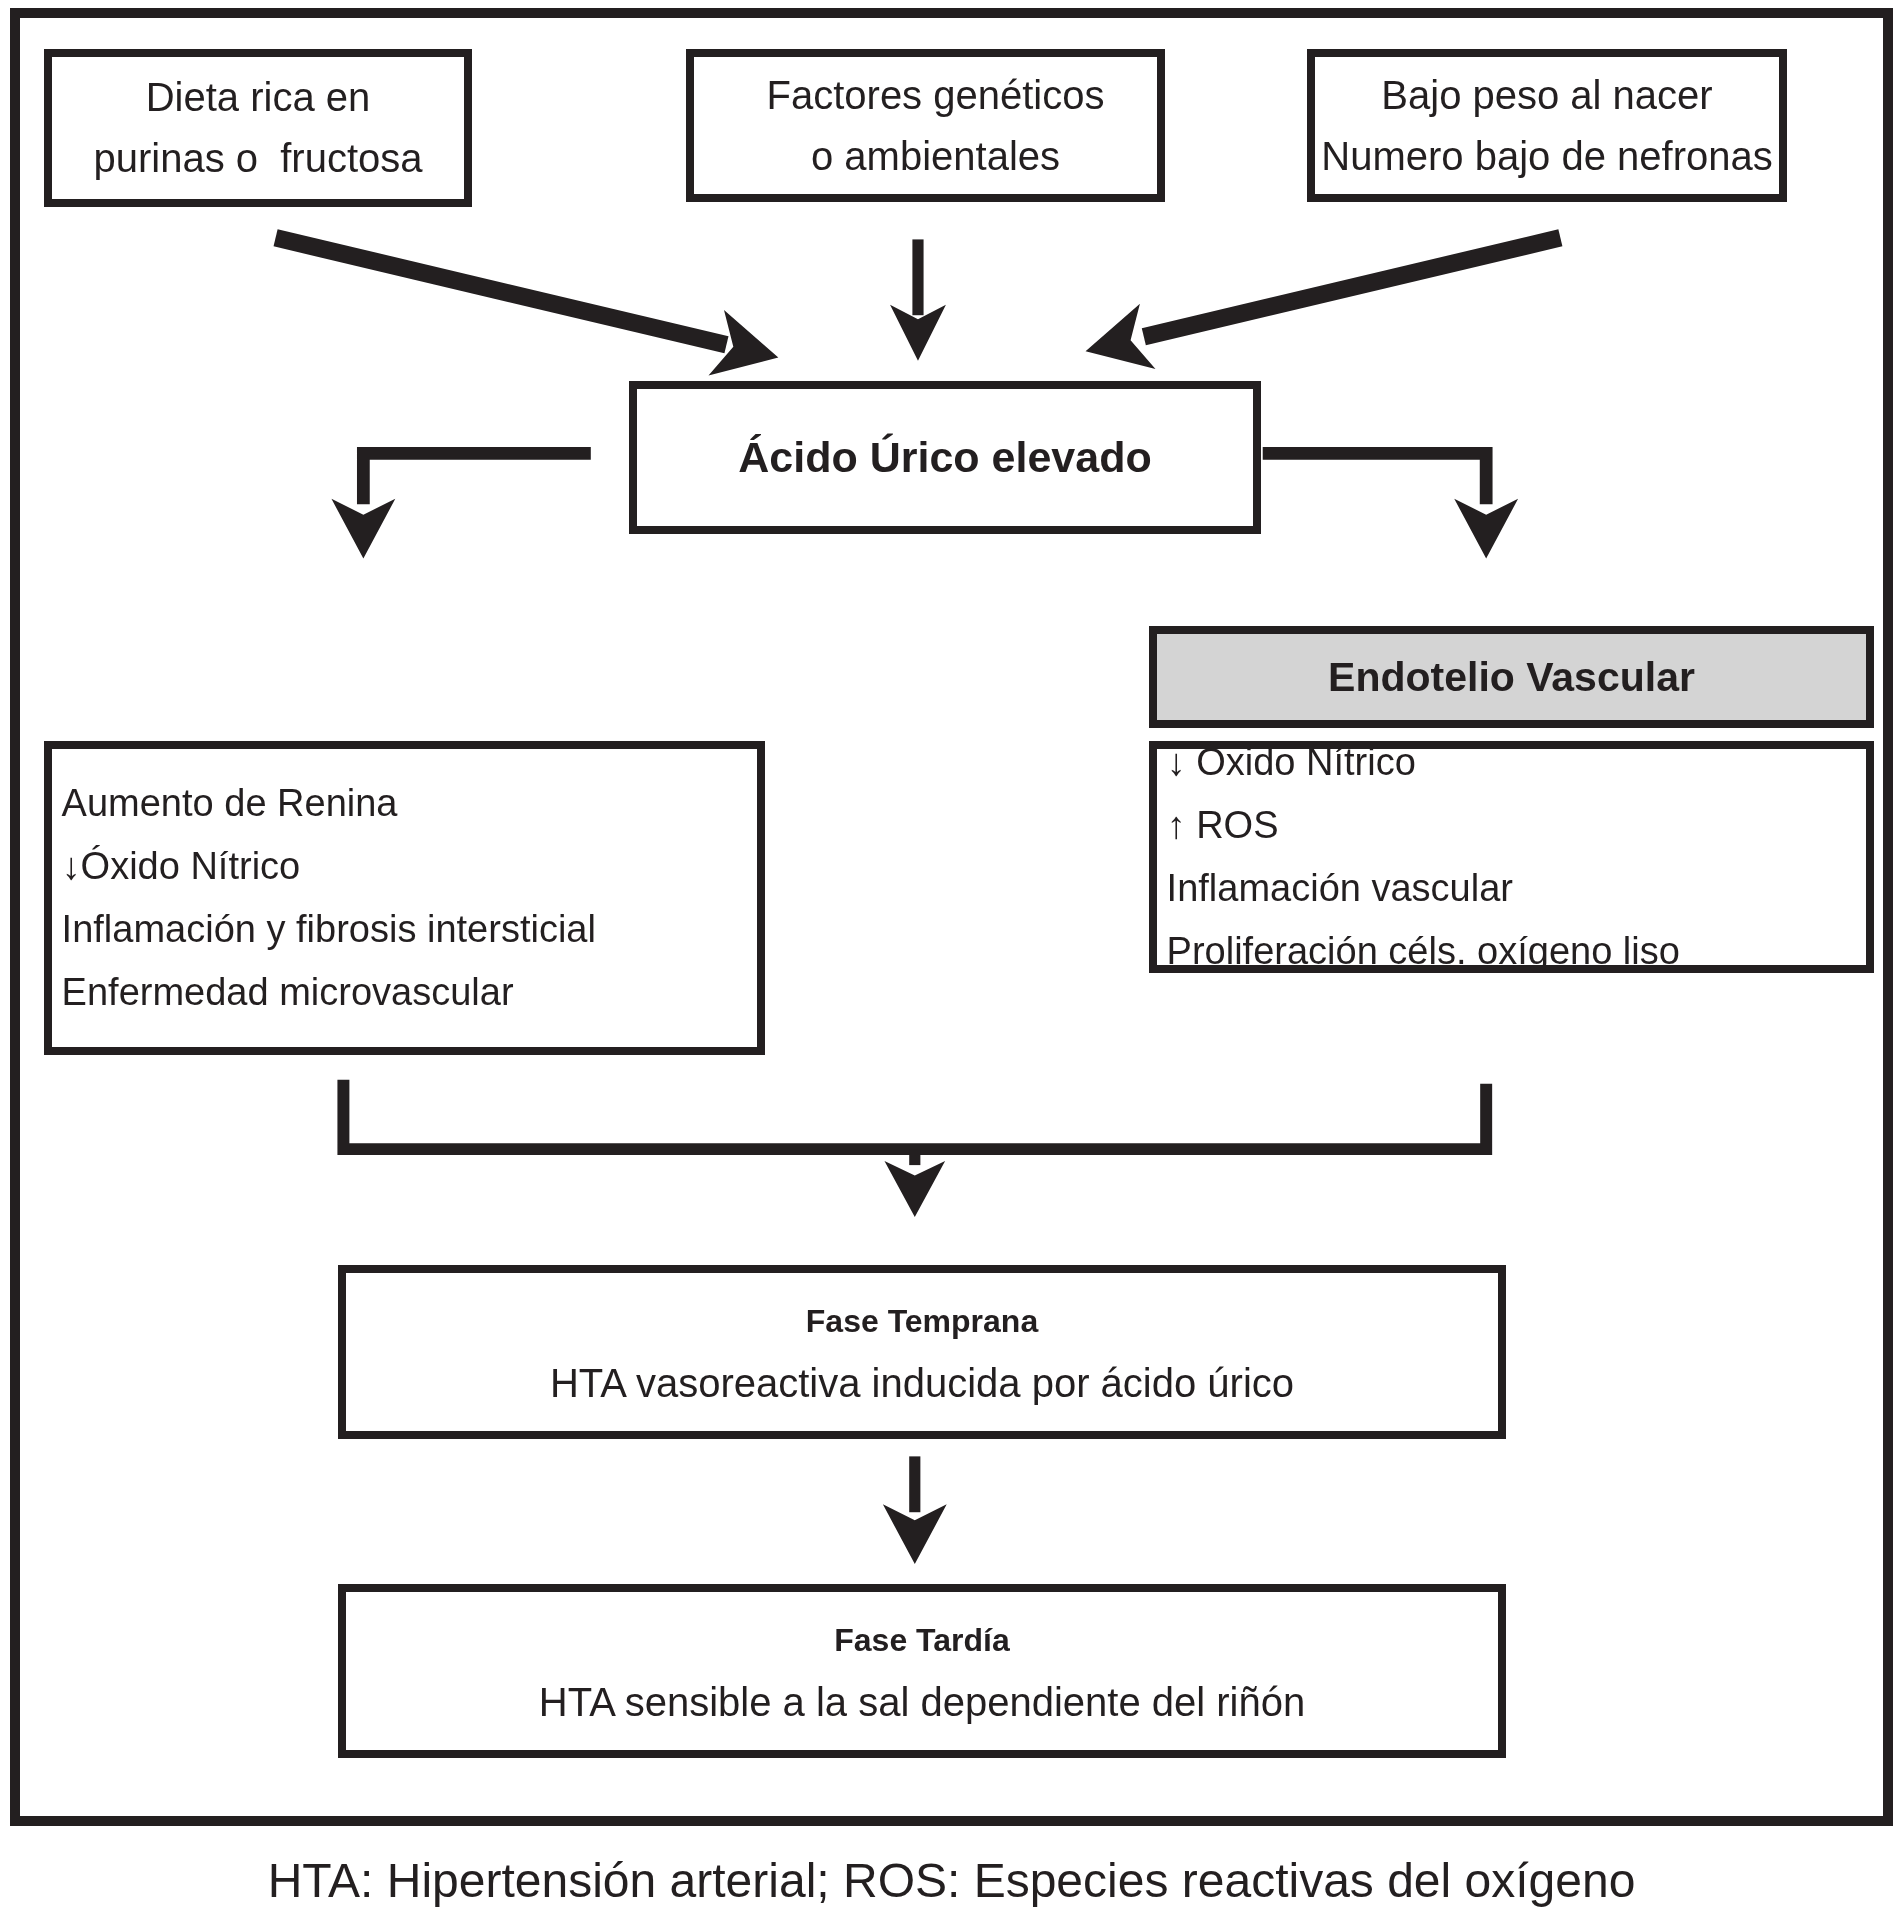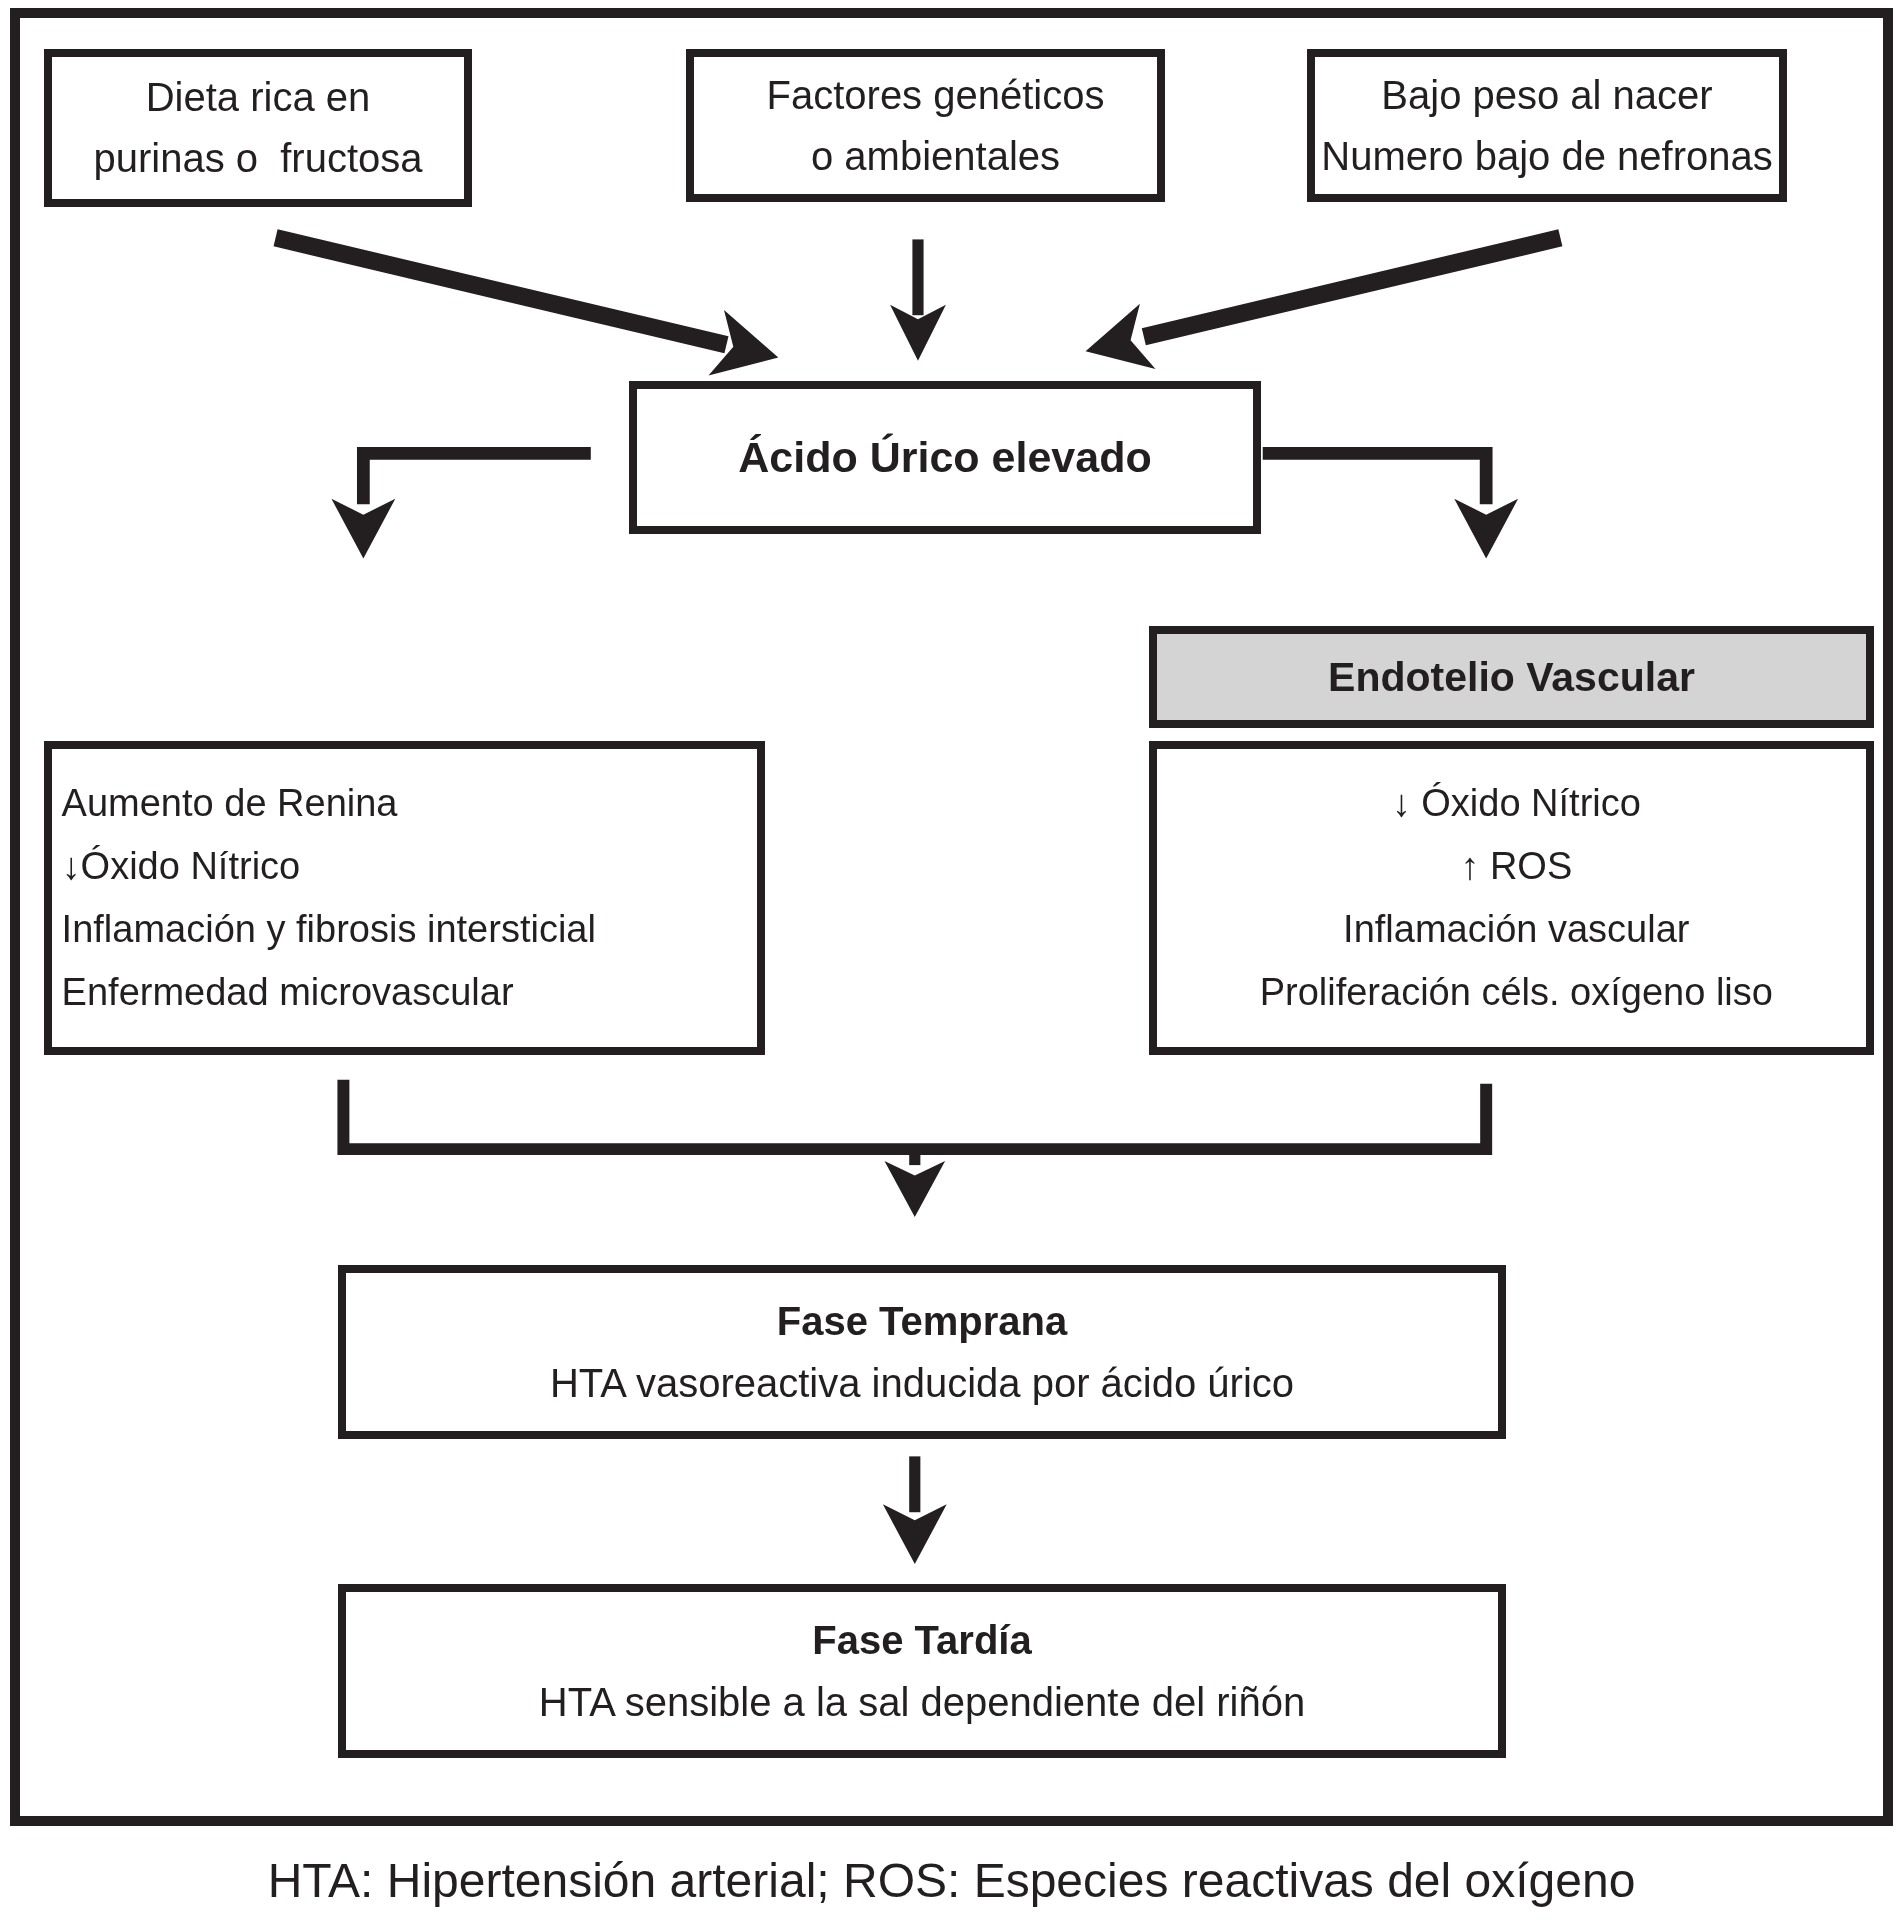--- a/index.html
+++ b/index.html
@@ -39,21 +39,21 @@
     display:flex;flex-direction:column;justify-content:center;
     padding-left:9.6px;
   }
   .bodybox .item{font-size:38px;line-height:63px;white-space:pre;}
   .phasebox{
     border:8px solid var(--ink);
     background:var(--bg);
     display:flex;flex-direction:column;
     align-items:center;justify-content:center;text-align:center;
   }
-  .phasebox .title{font-weight:bold;font-size:40px;line-height:62px;}
+  .phasebox .title{font-weight:bold;font-size:32px;line-height:62px;}
   .phasebox .subtitle{font-size:40px;line-height:62px;white-space:pre;}
   .caption{
     width:100%;text-align:center;
     font-size:48px;line-height:56px;
   }
   svg .ink-line{stroke:var(--ink);fill:none;}
   svg .ink-fill{fill:var(--ink);stroke:none;}
 </style>
 </head>
 <body>
@@ -123,21 +123,21 @@
   <div class="abs headerbox" style="left:1149px;top:626px;width:725px;height:102px;">
     <span>Endotelio Vascular</span>
   </div>
 
   <div class="abs bodybox" style="left:44px;top:741px;width:721px;height:314px;">
     <div class="item">Aumento de Renina</div>
     <div class="item">↓Óxido Nítrico</div>
     <div class="item">Inflamación y fibrosis intersticial</div>
     <div class="item">Enfermedad microvascular</div>
   </div>
-  <div class="abs bodybox" style="left:1149px;top:741px;width:725px;height:314px;text-align:center;">
+  <div class="abs bodybox" style="left:1149px;top:741px;width:725px;height:232px;">
     <div class="item">↓ Óxido Nítrico</div>
     <div class="item">↑ ROS</div>
     <div class="item">Inflamación vascular</div>
     <div class="item">Proliferación céls. oxígeno liso</div>
   </div>
 
   <div class="abs phasebox" style="left:338px;top:1265px;width:1168px;height:174px;">
     <div class="title">Fase Temprana</div>
     <div class="subtitle">HTA vasoreactiva inducida por ácido úrico</div>
   </div>

